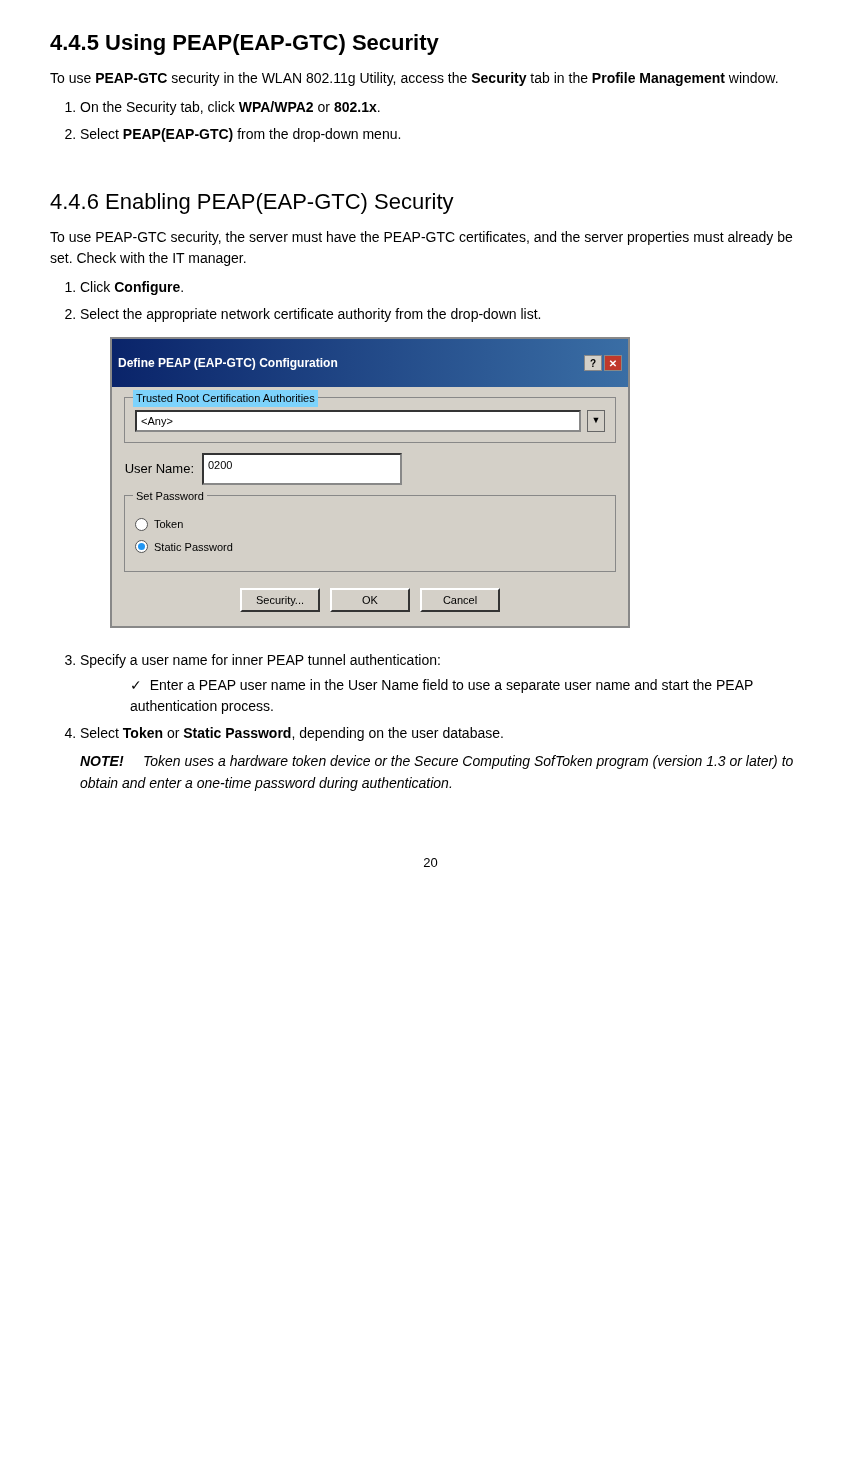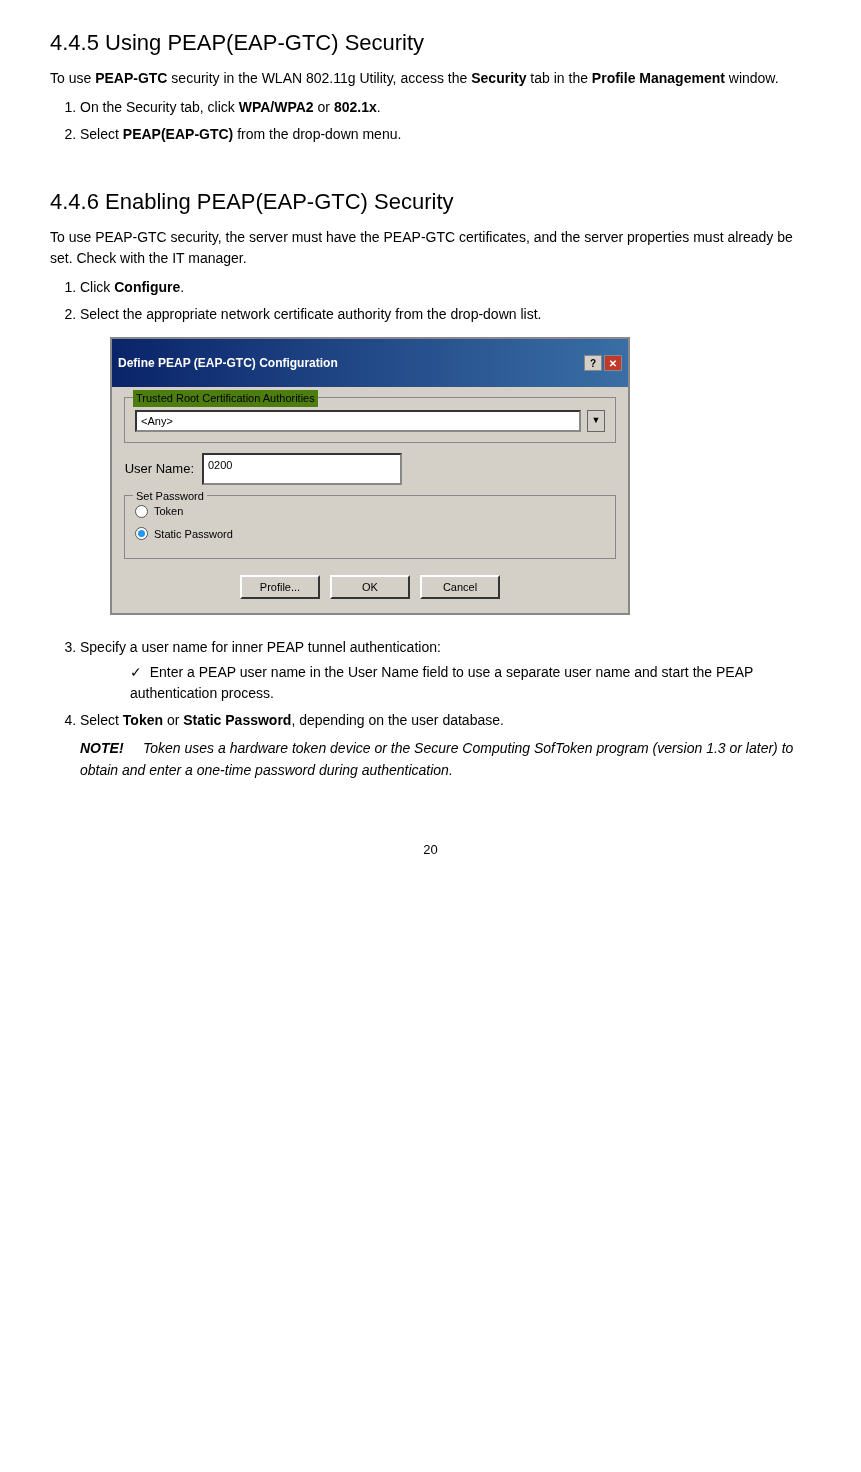--- a/index.html
+++ b/index.html
@@ -7,21 +7,21 @@
       font-family: Arial, sans-serif;
       font-size: 14px;
       background: #fff;
       color: #000;
       width: 861px;
       min-height: 1472px;
       padding: 30px 50px 60px 50px;
     }
     h2 {
       font-size: 22px;
-      font-weight: normal;
+      font-weight: bold;
       margin-bottom: 12px;
       margin-top: 0;
     }
     h3 {
       font-size: 22px;
       font-weight: normal;
       margin-bottom: 12px;
       margin-top: 44px;
     }
     p {
@@ -117,21 +117,21 @@
       border: 1px solid #888;
       padding: 6px 10px 10px 10px;
       margin-bottom: 10px;
       background: #d4d0c8;
       position: relative;
     }
     .group-box-label {
       position: absolute;
       top: -8px;
       left: 8px;
-      background: #4d7c0f;
+      background: #7dd3fc;
       padding: 0 3px;
       font-size: 11px;
     }
     .dropdown-row {
       display: flex;
       align-items: center;
       gap: 6px;
       margin-top: 6px;
     }
     .dropdown {
@@ -169,21 +169,21 @@
     .username-input {
       background: white;
       border: 2px inset #888;
       padding: 2px 4px;
       height: 32px;
       width: 200px;
       font-size: 11px;
     }
     .set-password-group {
       border: 1px solid #888;
-      padding: 3px 10px 10px 10px;
+      padding: 16px 10px 10px 10px;
       margin-bottom: 10px;
       position: relative;
     }
     .set-password-label {
       position: absolute;
       top: -8px;
       left: 8px;
       background: #d4d0c8;
       padding: 0 3px;
       font-size: 11px;
@@ -316,21 +316,21 @@
               <div class="radio-circle"></div>
               <span class="radio-label">Token</span>
             </div>
             <div class="radio-row">
               <div class="radio-circle selected"></div>
               <span class="radio-label">Static Password</span>
             </div>
           </div>
 
           <div class="dialog-buttons">
-            <button class="dlg-btn">Profile...</button>
+            <button class="dlg-btn">Security...</button>
             <button class="dlg-btn">OK</button>
             <button class="dlg-btn">Cancel</button>
           </div>
 
         </div>
       </div>
     </div>
 
   </li>
 </ol>

